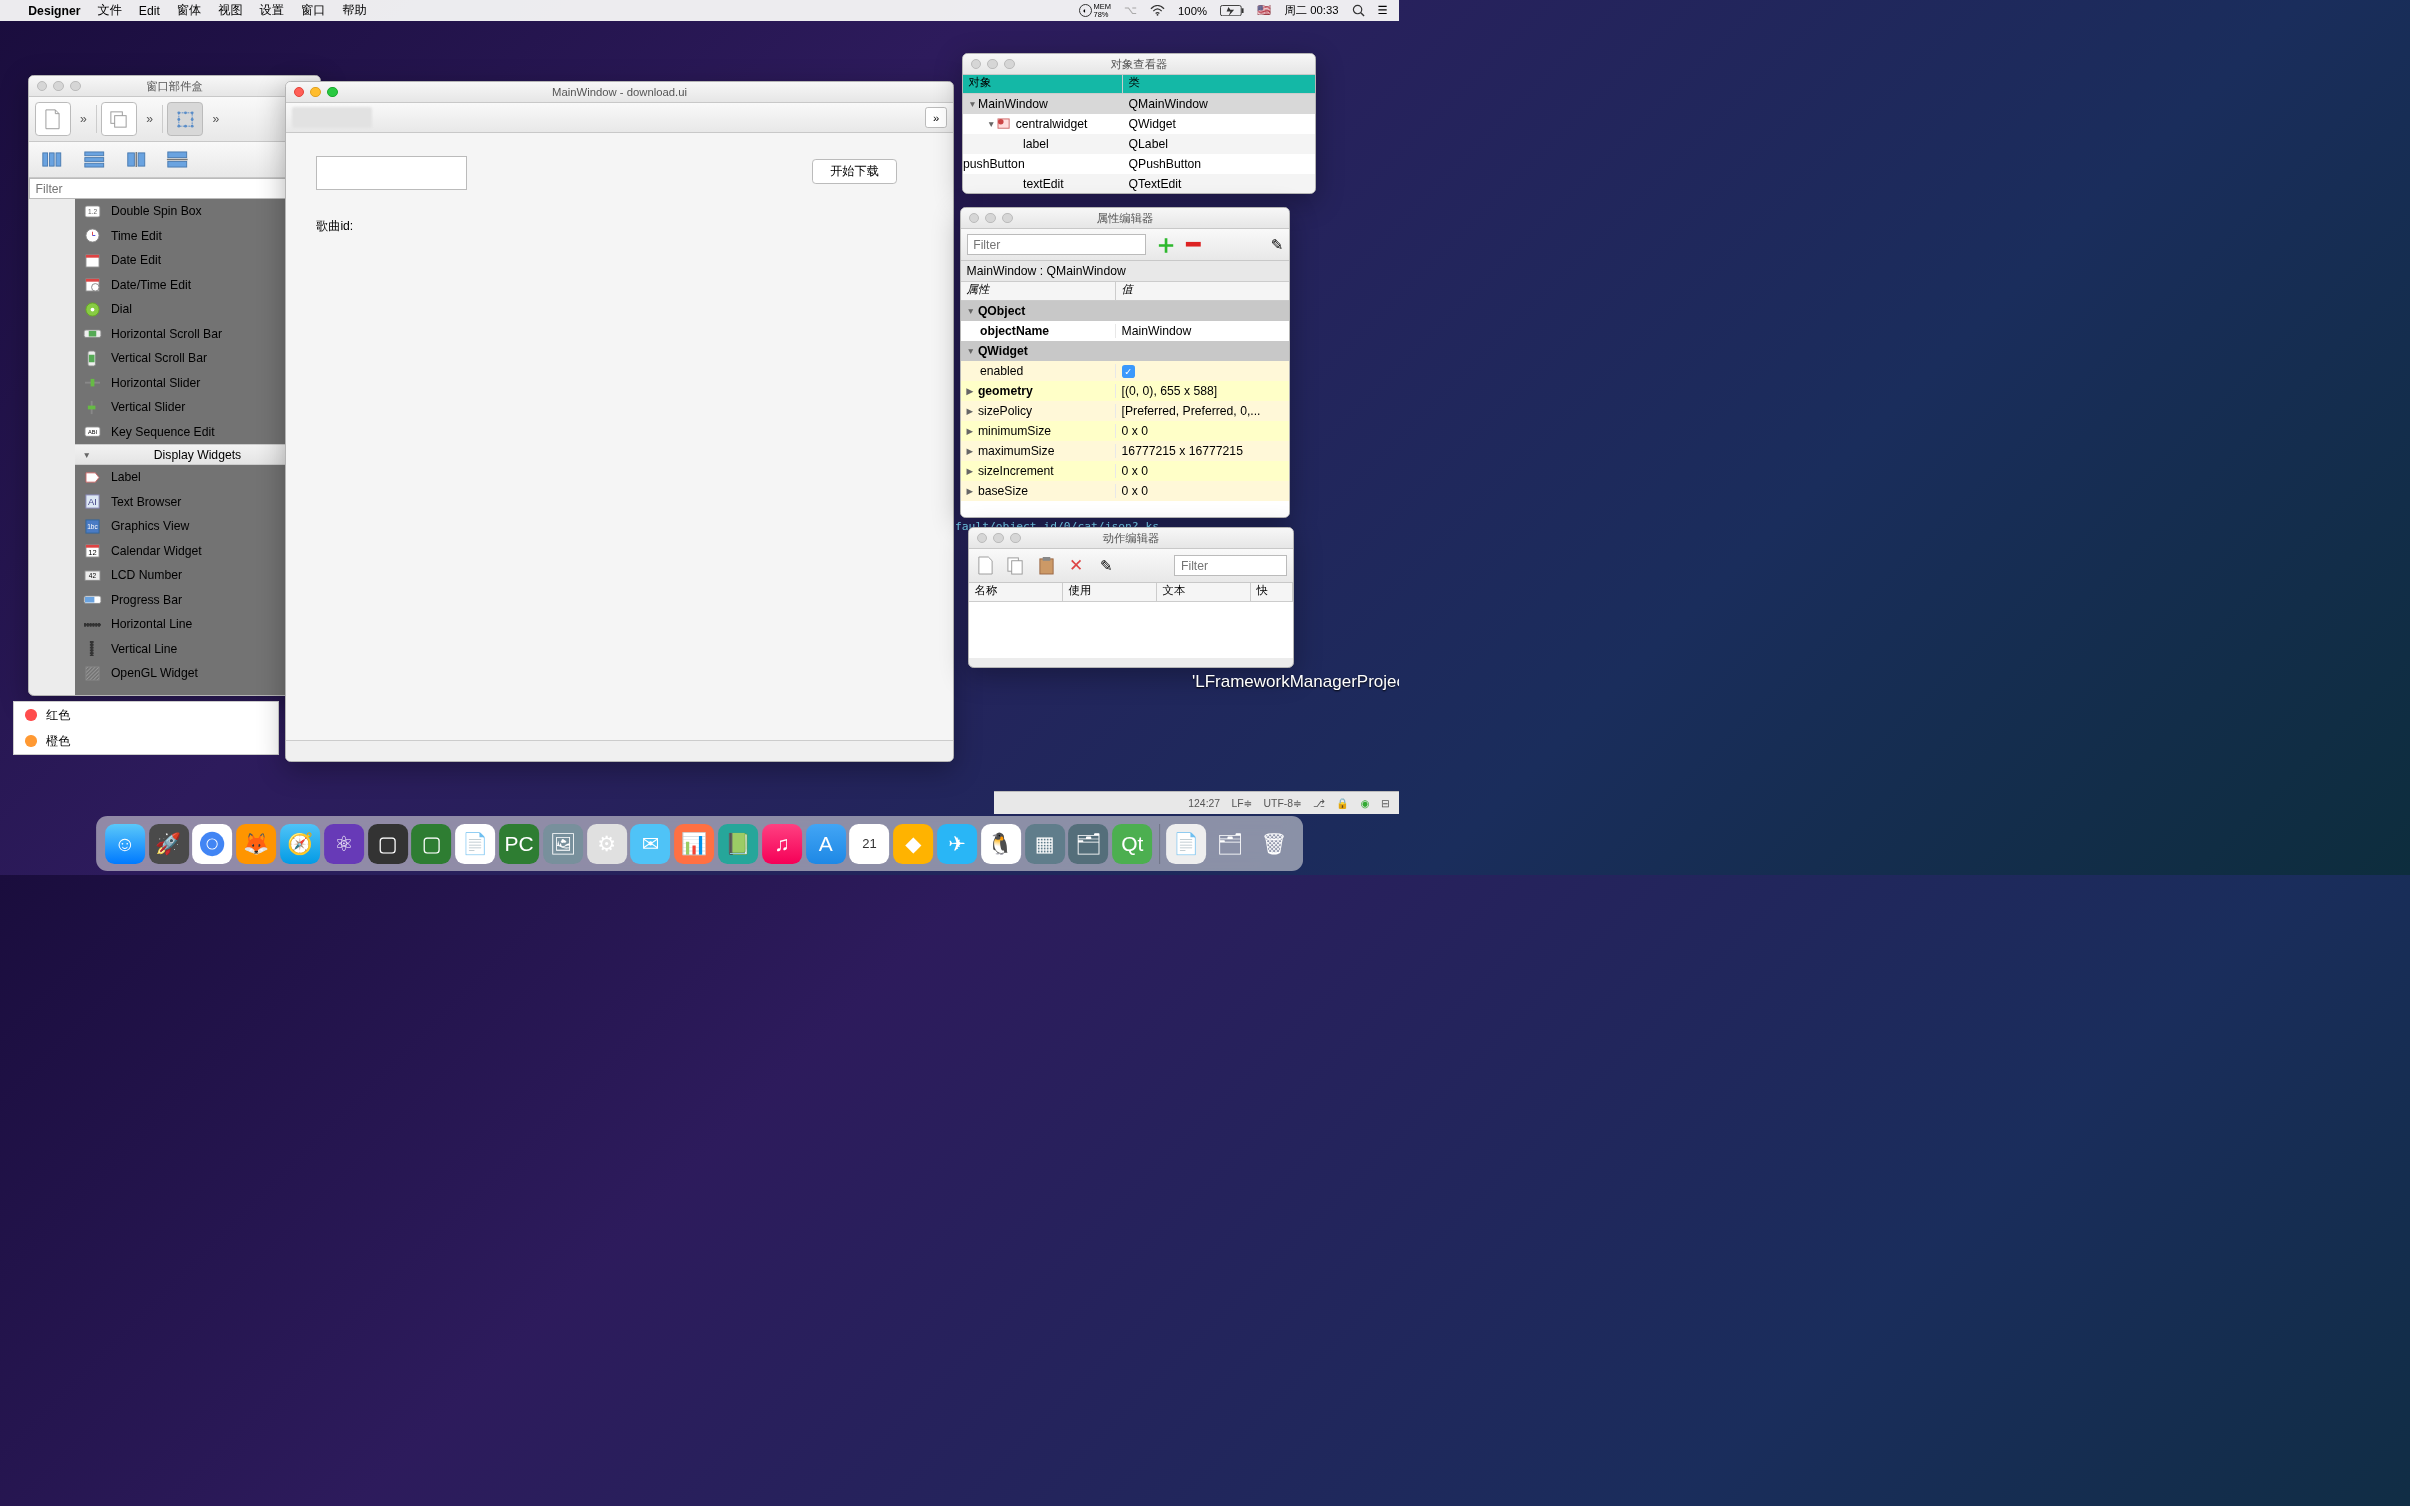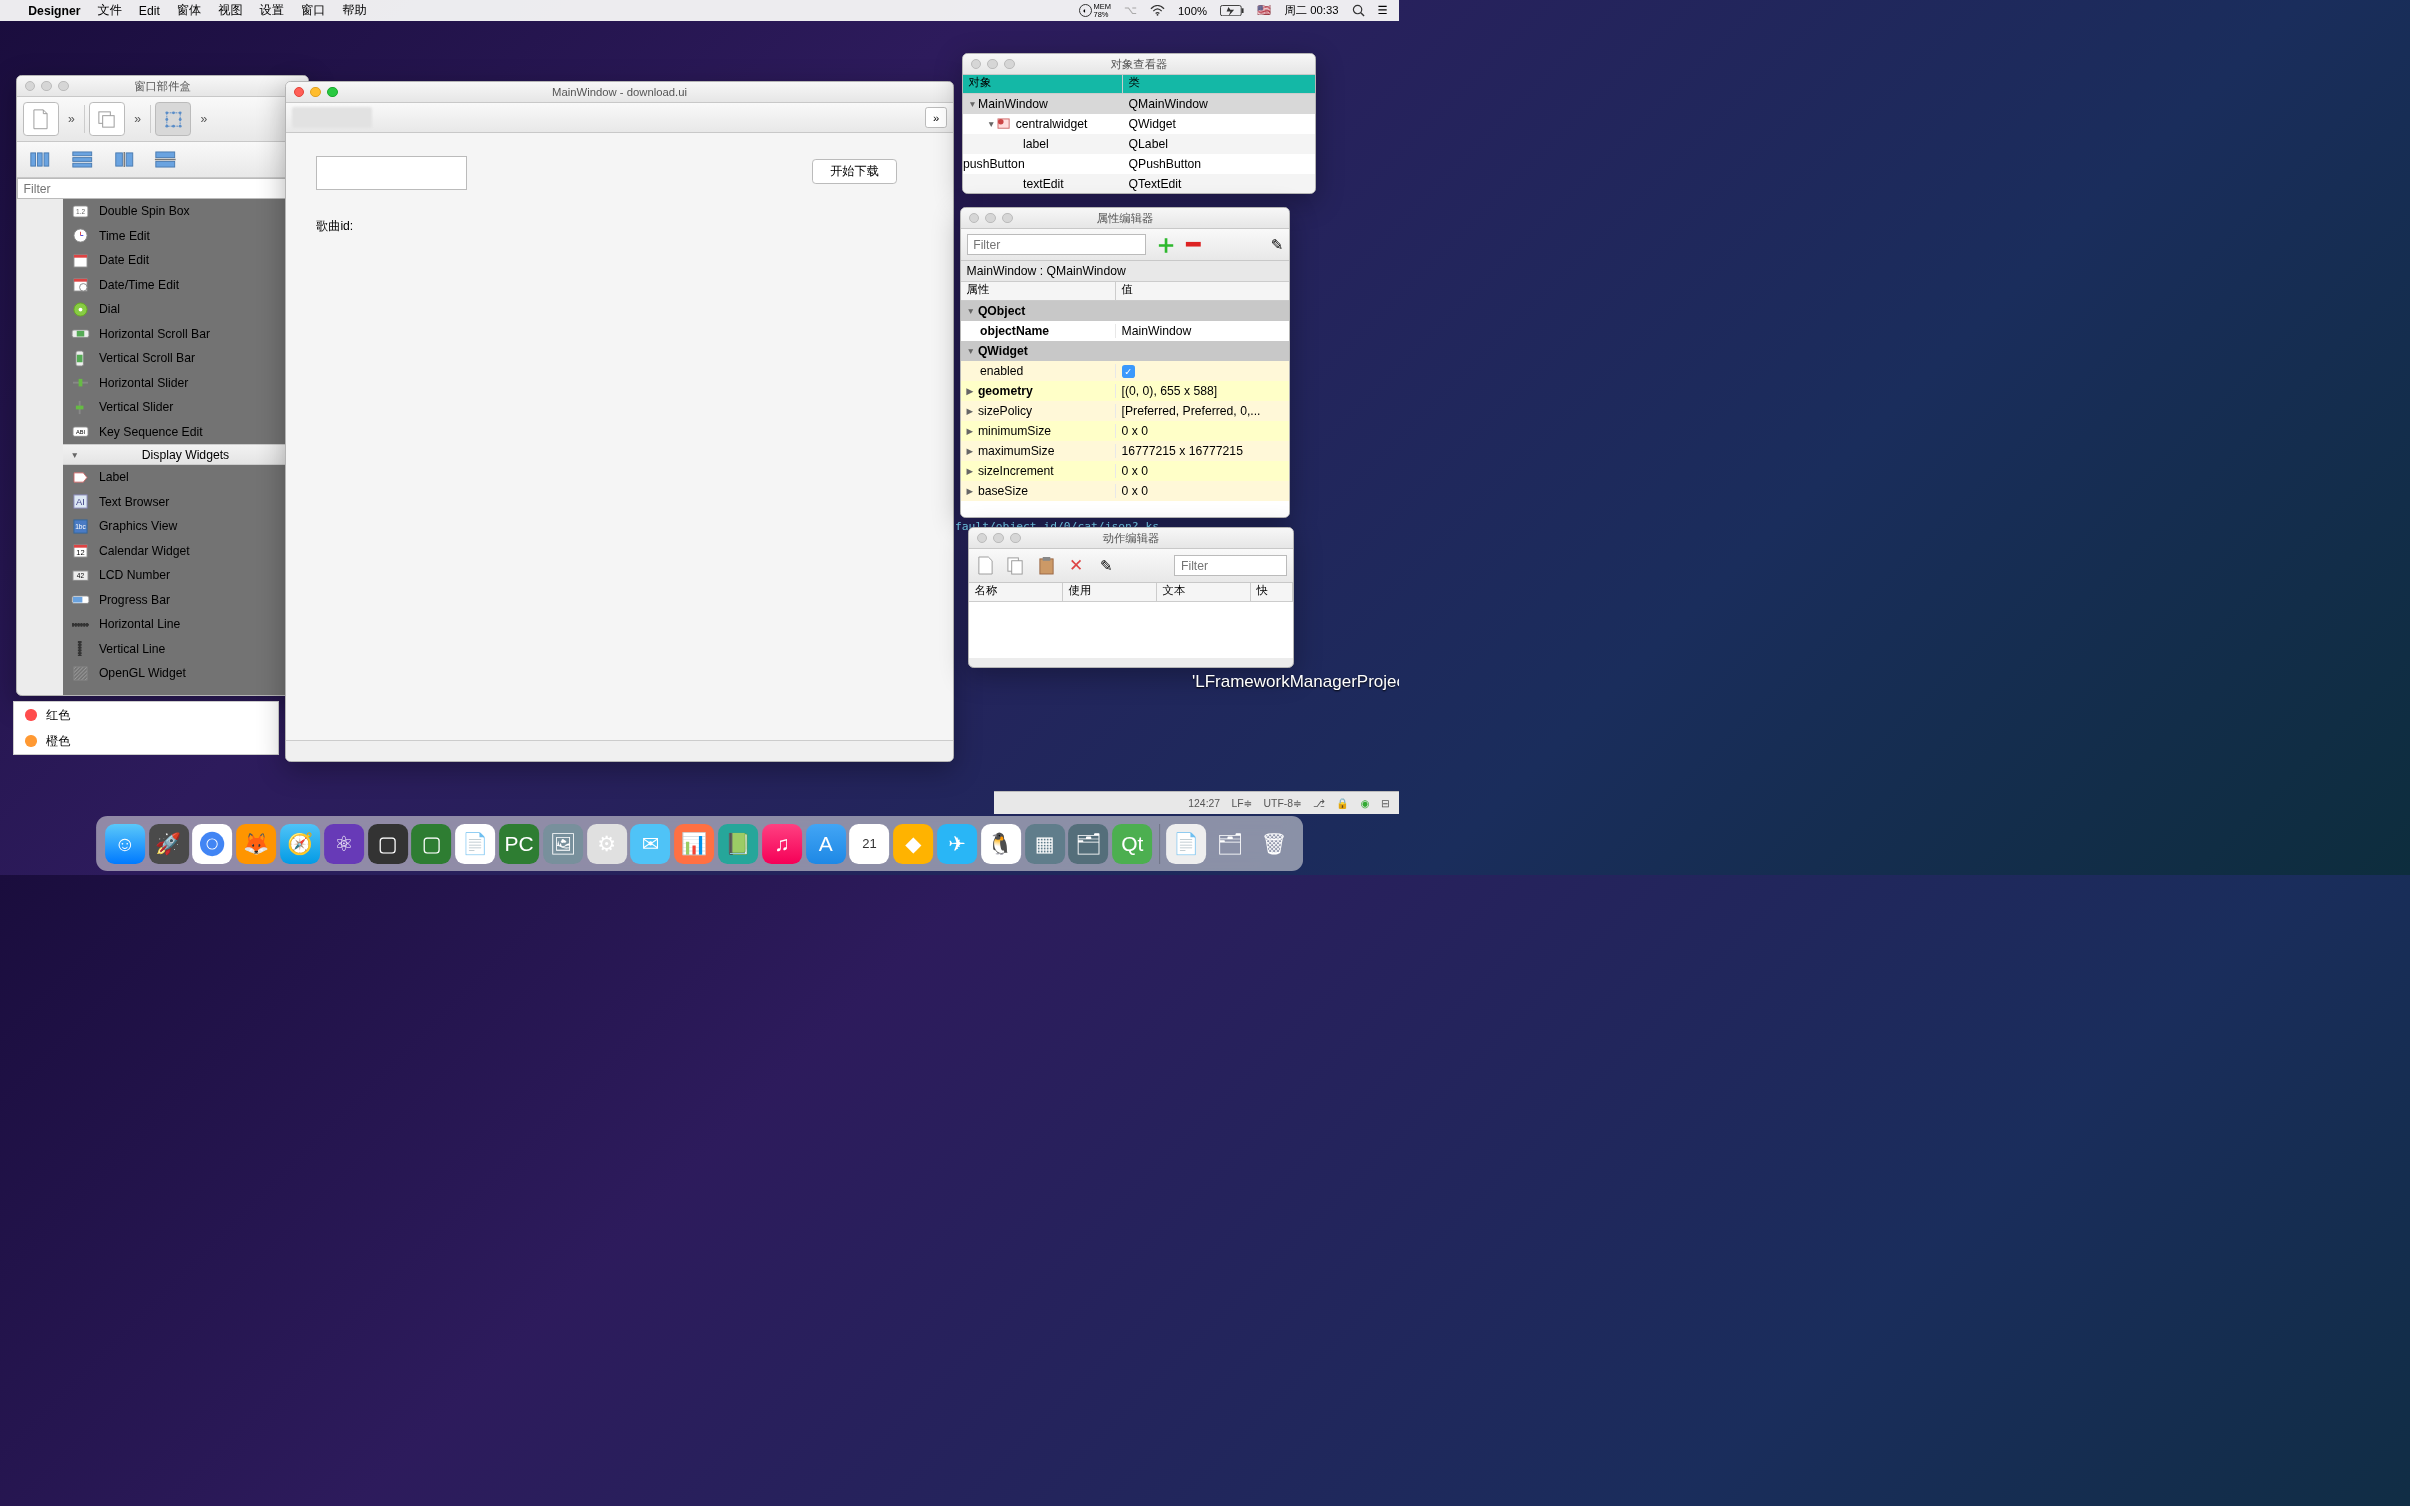--- a/index.html
+++ b/index.html
@@ -16,21 +16,21 @@
 
 .panel { position: absolute; background: #ececec; border: 0.9px solid #b5b5b5; border-radius: 5.6px; box-shadow: 0 7.5px 28px rgba(0,0,0,0.3); overflow: hidden; }
 .panel-title { height: 21px; background: linear-gradient(#f7f7f7,#e6e6e6); border-bottom: 0.9px solid #c8c8c8; font-size: 11.3px; color: #555; display: flex; align-items: center; justify-content: center; position: relative; }
 .traffic { position: absolute; left: 7.5px; top: 4.7px; display: flex; gap: 6.6px; }
 .traffic span { width: 10.4px; height: 10.4px; border-radius: 50%; background: #d6d6d6; border: 0.5px solid #bbb; }
 .traffic.active .r { background: #ff5f57; border-color: #e24238; }
 .traffic.active .y { background: #ffbd2e; border-color: #dfa022; }
 .traffic.active .g { background: #28c940; border-color: #1ba82e; }
 
 
-.widgetbox { top: 75px; left: 16px; width: 293px; height: 621px; }
+.widgetbox { top: 75px; left: 28px; width: 293px; height: 621px; }
 .wb-toolbar { height: 45px; background: linear-gradient(#f9f9f9,#e8e8e8); border-bottom: 0.9px solid #c8c8c8; display: flex; align-items: center; padding: 0 5.6px; gap: 3.8px; }
 .wb-toolbar .tb-btn { width: 36px; height: 34px; border: 0.9px solid #bbb; border-radius: 3.8px; background: #fff; display: flex; align-items: center; justify-content: center; }
 .wb-toolbar .tb-btn.active { background: #d8d8d8; }
 .wb-toolbar .chev { font-size: 12.2px; color: #555; padding: 0 5.6px; }
 .wb-toolbar2 { height: 36px; background: linear-gradient(#f9f9f9,#e8e8e8); border-bottom: 0.9px solid #c8c8c8; display: flex; align-items: center; padding: 0 5.6px; gap: 5.6px; }
 .wb-toolbar2 .tb2 { width: 36px; height: 26px; display: flex; align-items: center; justify-content: center; }
 .wb-filter { width: 100%; height: 21px; border: 0.9px solid #bbb; background: #fff; padding: 0 5.6px; font-size: 12.2px; color: #888; }
 .wb-list { background: #737373; overflow-y: auto; height: calc(100% - 21px - 45px - 36px - 21px); position: relative; margin-left: 46px; }
 .wb-item { display: flex; align-items: center; height: 24.5px; padding: 0 7.5px; font-size: 12.2px; gap: 9.4px; }
 .wb-item .ic { width: 19px; height: 17px; display: flex; align-items: center; justify-content: center; }
@@ -64,21 +64,21 @@
 .oi-row .ic { width: 15px; height: 13px; margin-right: 3.8px; }
 
 
 .propedit { top: 207px; left: 960px; width: 330px; height: 311px; }
 .pe-toolbar { height: 32px; background: linear-gradient(#f9f9f9,#e8e8e8); border-bottom: 0.9px solid #c8c8c8; display: flex; align-items: center; padding: 0 5.6px; gap: 7.5px; }
 .pe-toolbar input { width: 179px; height: 21px; border: 0.9px solid #bbb; padding: 0 5.6px; font-size: 12.2px; }
 .pe-toolbar .plus { color: #2eb82e; font-size: 26px; font-weight: bold; }
 .pe-toolbar .minus { color: #d22; font-size: 22.6px; font-weight: bold; }
 .pe-toolbar .wand { margin-left: auto; font-size: 15px; }
 .pe-obj { height: 21px; background: #e8e8e8; border-bottom: 0.9px solid #ccc; padding: 0 5.6px; font-size: 12.2px; display: flex; align-items: center; }
-.pe-head { display: flex; height: 19px; background: #f5f5f5; border-bottom: 0.9px solid #ccc; font-size: 11.3px; }
+.pe-head { display: flex; height: 19px; background: #f5f5f5; border-bottom: 0.9px solid #ccc; font-size: 11.3px; font-style: italic; }
 .pe-head div:first-child { width: 155px; padding-left: 5.6px; border-right: 0.9px solid #ccc; }
 .pe-head div:last-child { flex: 1; padding-left: 5.6px; }
 .pe-body { background: #fff; overflow: auto; height: calc(100% - 21px - 32px - 21px - 19px); }
 .pe-row { display: flex; height: 20px; font-size: 12.2px; align-items: center; }
 .pe-row .c1 { width: 155px; padding-left: 5.6px; display: flex; align-items: center; border-right: 0.9px solid #e8e8e8; }
 .pe-row .c2 { flex: 1; padding-left: 5.6px; display: flex; align-items: center; }
 .pe-row .tri { font-size: 8.5px; color: #666; width: 11.3px; }
 .pe-row.bold .c1 { font-weight: bold; }
 .pe-cat { background: #c8c8c8; font-weight: bold; }
 .pe-cat .c1 { border: none; }

